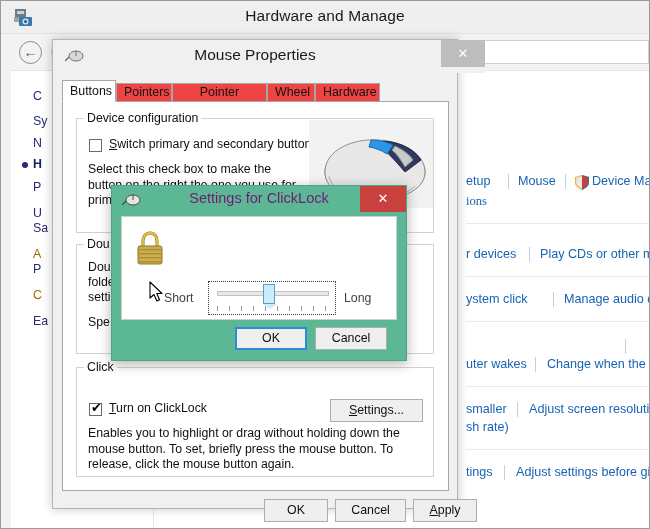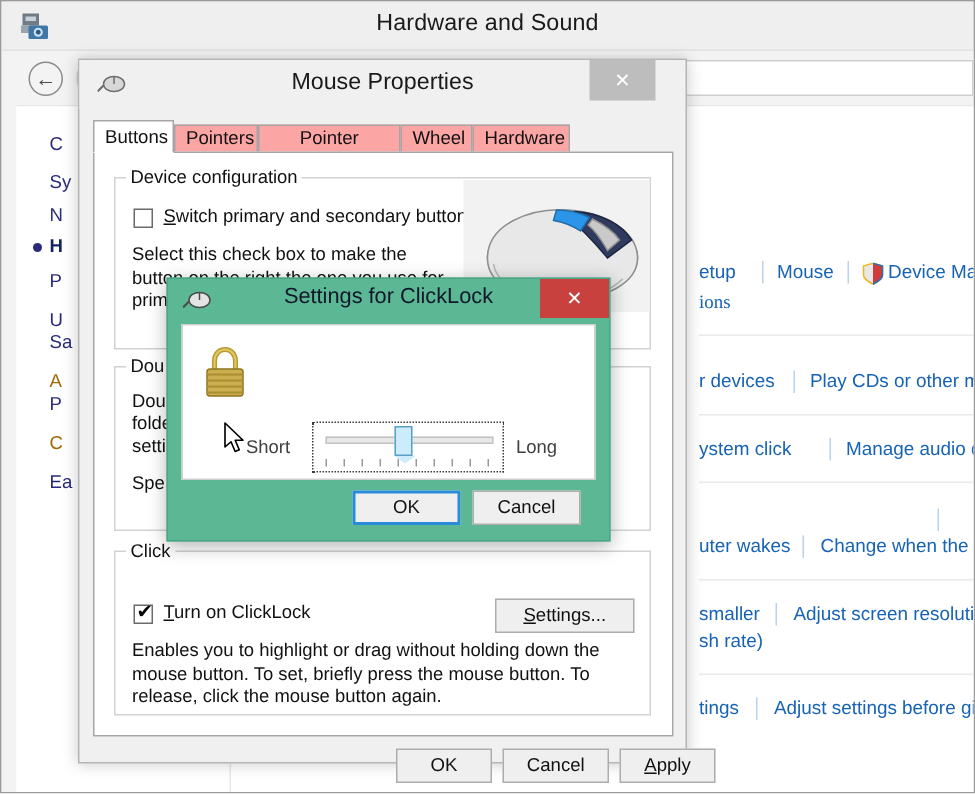--- a/index.html
+++ b/index.html
@@ -89,39 +89,39 @@
   }
 
   
   .mp-dialog {
     position: absolute; left: 51px; top: 38px; width: 406px; height: 470px;
     background: #f0f0f0;
     border: 1px solid #b5b5b5;
     box-shadow: 0 0 10px rgba(0,0,0,.22);
   }
   .mp-titlebar {
-    position: absolute; left: 0; top: 0; width: 384px; height: 33px;
+    position: absolute; left: 0; top: 0; width: 432px; height: 33px;
     background: #f0f0f0;
   }
   .mp-mouseicon { position: absolute; left: 12px; top: 9px; width: 19px; height: 15px; }
   .mp-title {
     position: absolute; left: 0; top: 6px; width: 404px; text-align: center;
     font-size: 15.5px; color: #1a1a1a;
   }
   .mp-close {
     position: absolute; right: 0px; top: 0px; width: 44px; height: 27px;
     background: #bdbdbd; color: #ffffff;
     font-size: 13px; line-height: 27px; text-align: center;
   }
   .mp-tabstrip {
     position: absolute; left: 9px; top: 40px; width: 387px; height: 22px;
   }
   .mp-tab {
     position: absolute; top: 3px; height: 31px;
-    background: #fca5a5; border: 1px solid #a6a6a6;
+    background: #ef4444; border: 1px solid #a6a6a6;
     font-size: 12.4px; color: #111; text-align: center; line-height: 17px;
     padding: 0 7px;
   }
   .mp-tab.active {
     top: 0; height: 22px; background: #ffffff;
     border-bottom: 1px solid #ffffff; line-height: 20px; z-index: 3;
   }
   .mp-panel {
     position: absolute; left: 9px; top: 61px; width: 387px; height: 390px;
     background: #ffffff; border: 1px solid #a6a6a6;
@@ -163,21 +163,21 @@
     background: #5cb894;
     border: 1px solid #4aa785;
     box-shadow: 0 3px 12px rgba(0,0,0,.3);
   }
   .cl-titlebar {
     position: absolute; left: 0; top: 0; width: 294px; height: 28px;
   }
   .cl-mouseicon { position: absolute; left: 10px; top: 7px; width: 19px; height: 15px; }
   .cl-title {
     position: absolute; left: 0; top: 4px; width: 294px; text-align: center;
-    font-size: 14.5px; color: #0f172a;
+    font-size: 14.5px; color: #701a75;
   }
   .cl-close {
     position: absolute; right: 0px; top: 0px; width: 46px; height: 26px;
     background: #c9413f; color: #ffffff;
     font-size: 13px; line-height: 26px; text-align: center;
   }
   .cl-body {
     position: absolute; left: 9px; top: 30px; width: 276px; height: 104px;
     background: #ffffff; border: 1px solid #cfcfcf;
   }
@@ -222,21 +222,21 @@
     <span class="cp-winicon">
       <svg width="20" height="19" viewBox="0 0 20 19">
         <rect x="2" y="1" width="11" height="8" fill="#6f7b85"></rect>
         <rect x="4" y="3" width="7" height="3" fill="#c9d2d8"></rect>
         <rect x="1" y="9" width="13" height="5" fill="#9aa4ac"></rect>
         <rect x="6" y="9" width="13" height="9" rx="1" fill="#3f78a8"></rect>
         <circle cx="12.5" cy="13.5" r="3" fill="#cfe3f2"></circle>
         <circle cx="12.5" cy="13.5" r="1.6" fill="#2a5d86"></circle>
       </svg>
     </span>
-    <div class="cp-title">Hardware and Sound</div>
+    <div class="cp-title">Hardware and Manage</div>
   </div>
 
   <div class="cp-body">
     <div class="cp-navbar">
       <div class="cp-back">←</div>
       <div class="cp-addrbar"></div>
     </div>
 
     <div class="cp-content">
       <div class="cp-sidebar">

